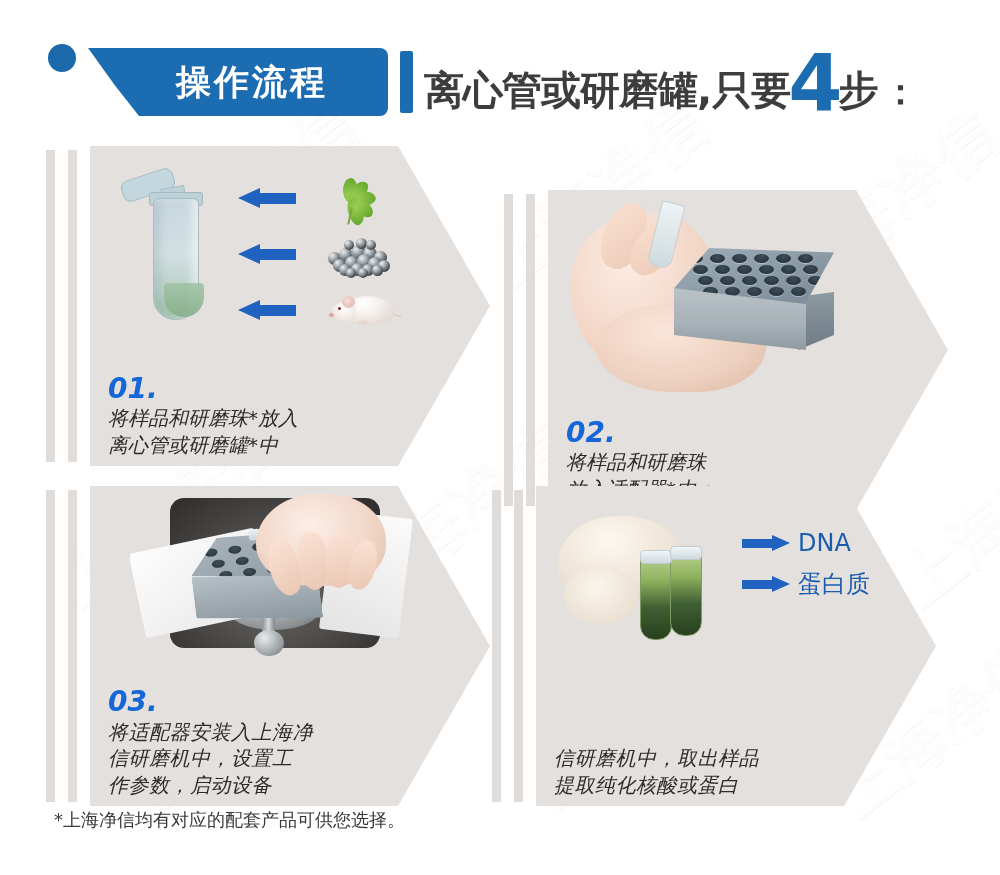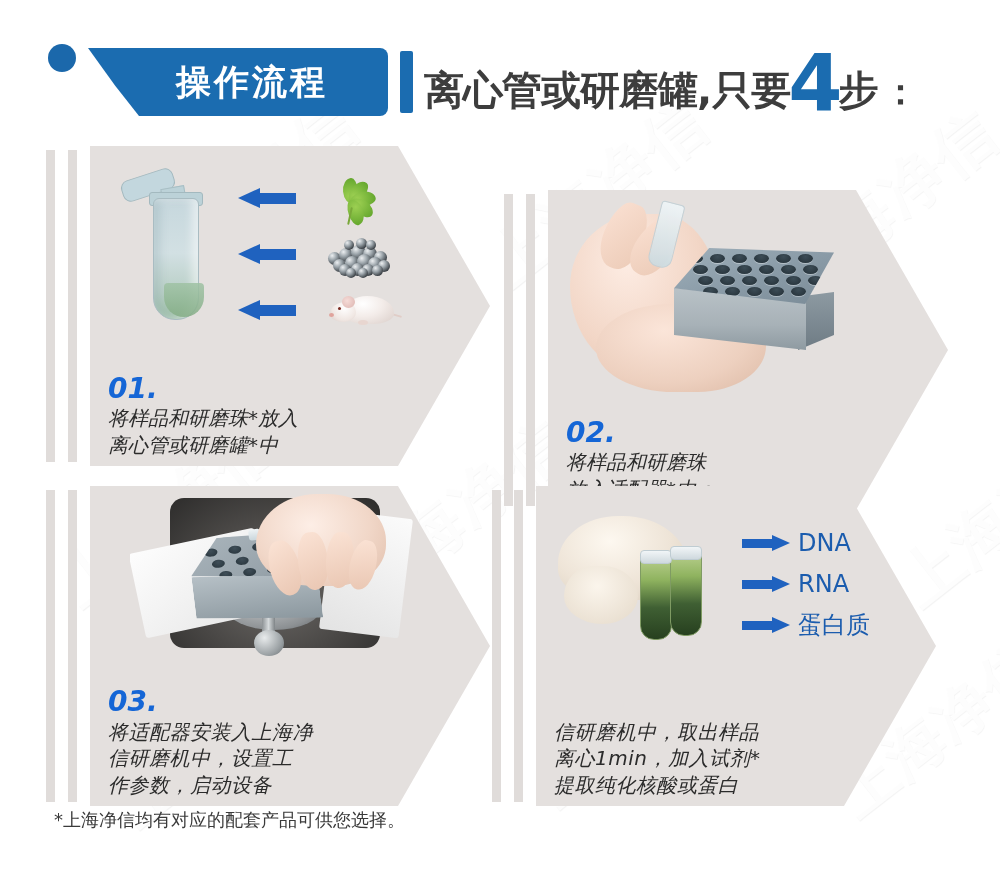--- a/index.html
+++ b/index.html
@@ -581,34 +581,26 @@
             <div class="shaft"></div>
               <div class="head"></div>
           </div>
           <div class="leg-label">DNA</div>
         </div>
         <div class="leg-row">
           <div class="leg-arrow">
             <div class="shaft"></div>
               <div class="head"></div>
           </div>
-          <div class="leg-label">RNA</div>
-        </div>
-        <div class="leg-row">
-          <div class="leg-arrow">
-            <div class="shaft"></div>
-              <div class="head"></div>
-          </div>
           <div class="leg-label">蛋白质</div>
         </div>
       </div>
 
       <div class="caption">
         <div class="step-line">信研磨机中，取出样品</div>
-        <div class="step-line">离心1min，加入试剂*</div>
         <div class="step-line">提取纯化核酸或蛋白</div>
       </div>
     </div>
   </div>
 
 </div>
 
 <div class="wm-layer">
     <div class="wm" style="left: 120px; top: 150px; font-size: 62px; transform: rotate(-38deg);">上海净信</div>
     <div class="wm" style="left: 470px; top: 150px; font-size: 62px; transform: rotate(-38deg);">上海净信</div>

